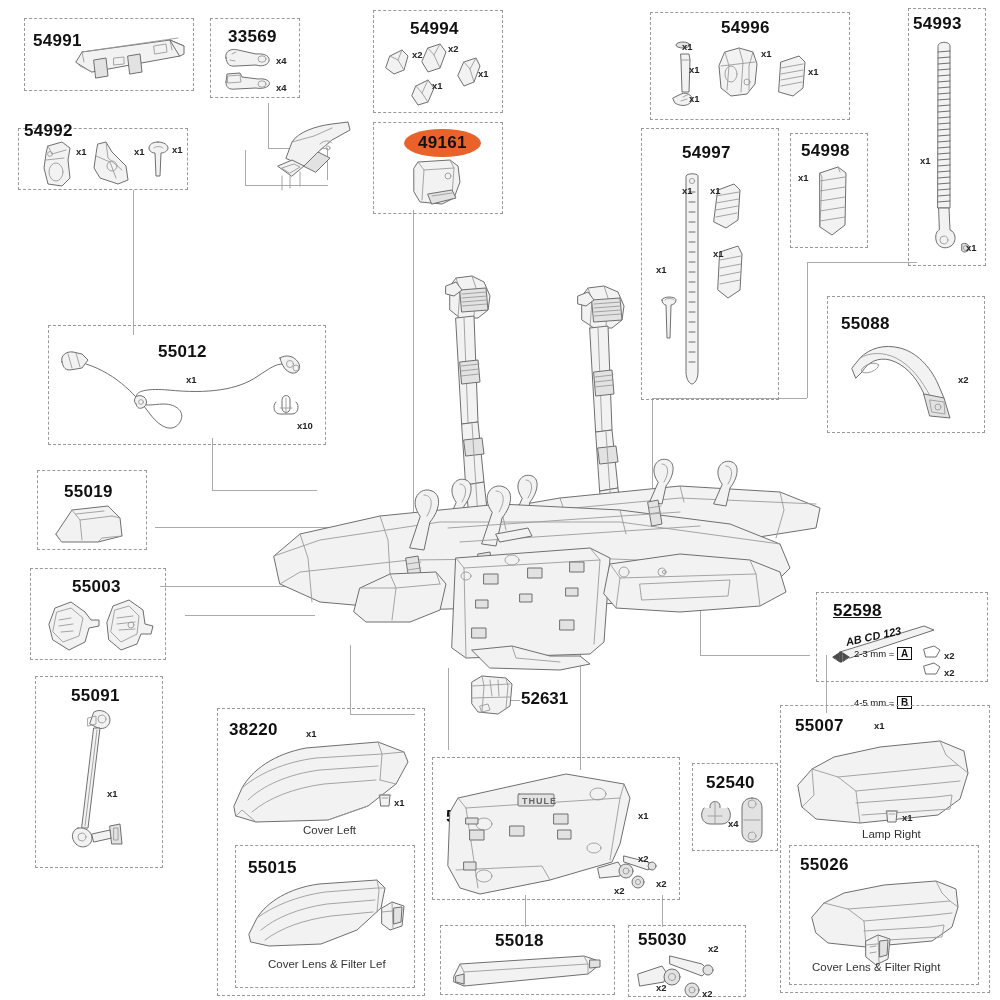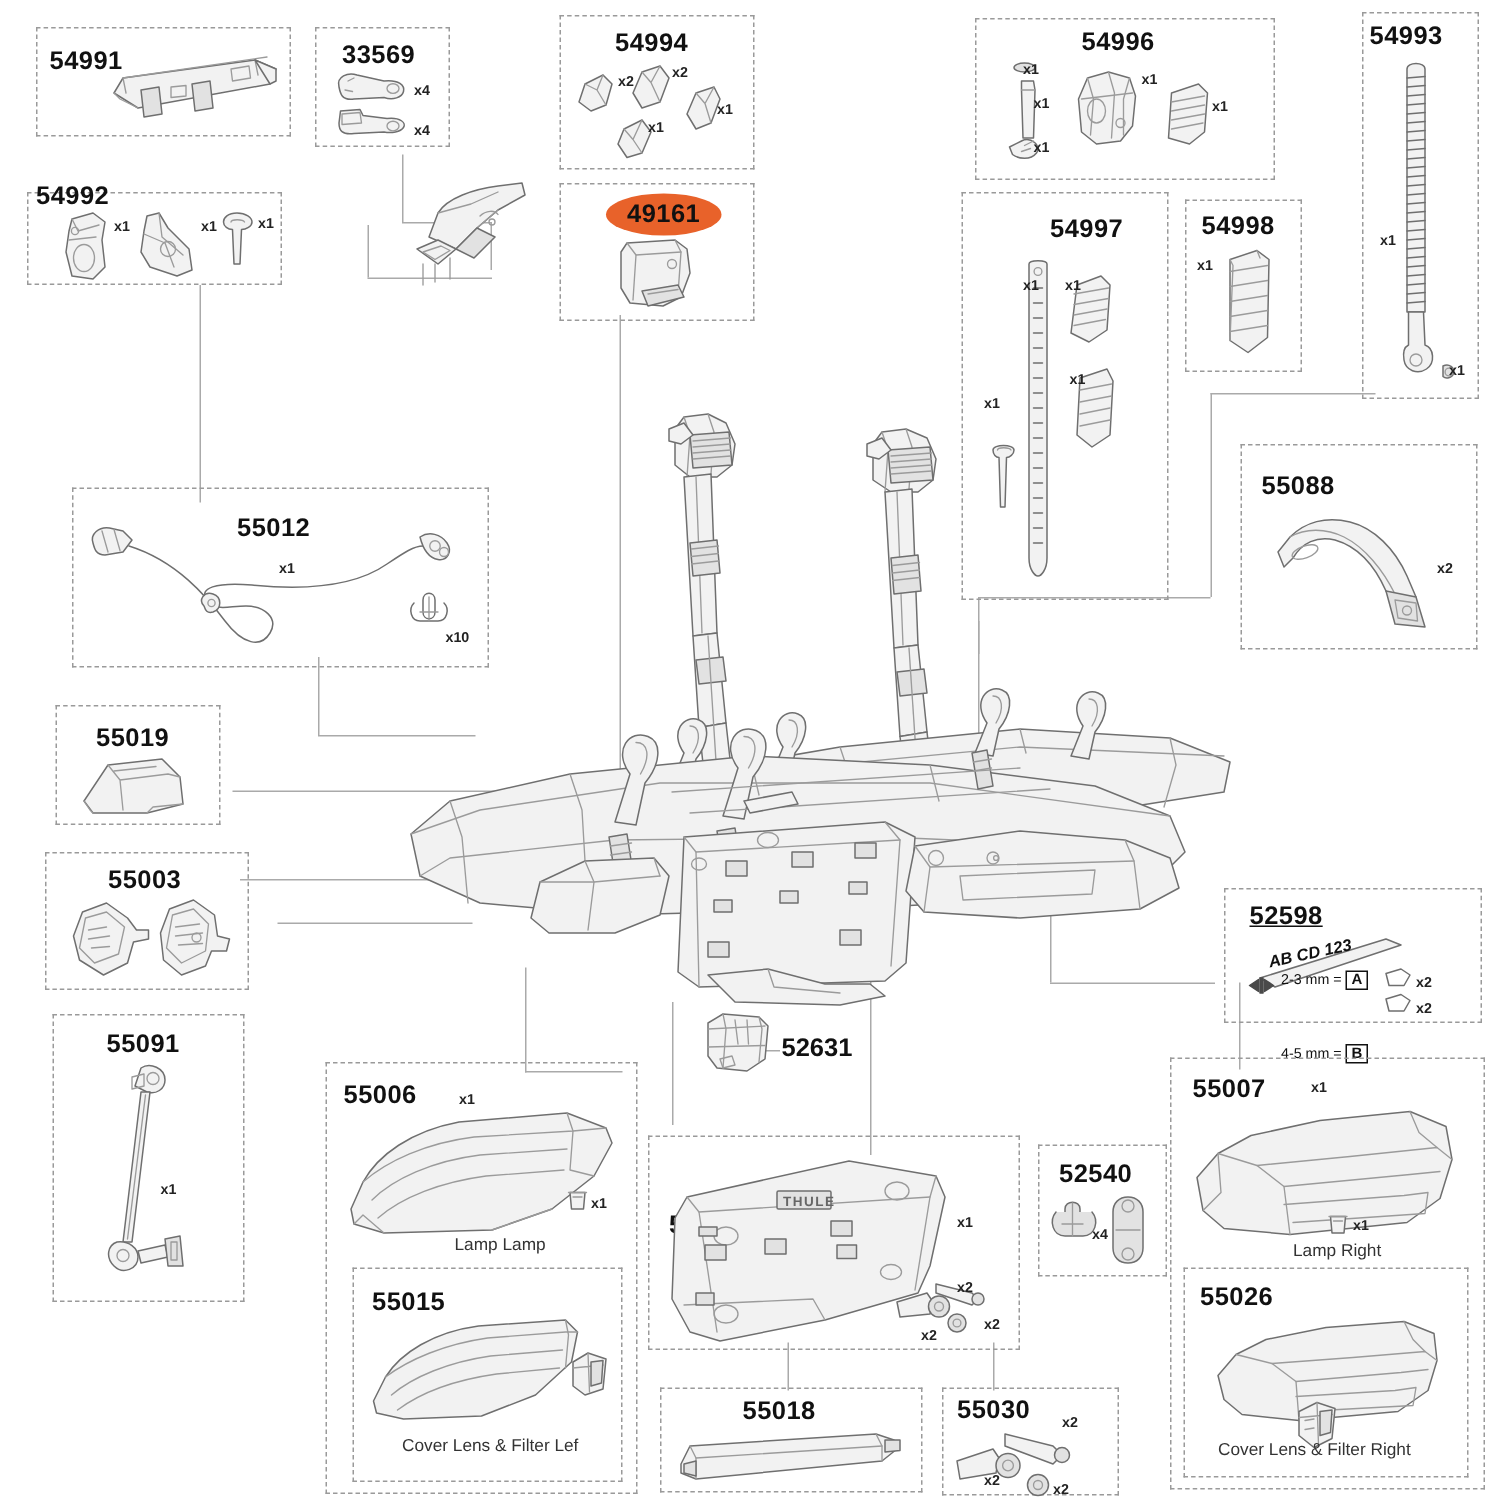--- a/index.html
+++ b/index.html
@@ -238,21 +238,21 @@
     </g>
     <path class="fil" d="M13 170 L23 170 L24 192 C30 194 31 204 25 208 C19 212 11 209 10 202 C9 196 11 193 13 192 Z"></path>
     <circle class="light" cx="18" cy="202" r="4"></circle>
     <path class="fil2" d="M36 206 C40 204 44 207 43 211 C42 214 38 215 36 213 Z"></path>
     <circle class="light" cx="40" cy="210" r="2.6"></circle>
   </svg>
   <div class="qty" style="left:920px;top:155px;">x1</div>
   <div class="qty" style="left:966px;top:242px;">x1</div>
 
   <div class="pbox" style="left:641px;top:128px;width:138px;height:272px;"></div>
-  <div class="pnum" style="left:700px;top:143px;">54997</div>
+  <div class="pnum" style="left:682px;top:143px;">54997</div>
   <svg class="art" style="left:652px;top:172px;" width="126" height="220" viewBox="0 0 126 220">
     <path class="fil" d="M34 4 C34 1 46 1 46 4 L46 200 C46 208 42 212 40 212 C38 212 34 208 34 200 Z"></path>
     <circle class="light" cx="40" cy="9" r="2.6"></circle>
     <g class="light">
       <path d="M37 20 L43 20 M37 30 L43 30 M37 40 L43 40 M37 50 L43 50 M37 60 L43 60 M37 70 L43 70 M37 80 L43 80 M37 90 L43 90 M37 100 L43 100 M37 110 L43 110 M37 120 L43 120 M37 130 L43 130 M37 140 L43 140 M37 150 L43 150 M37 160 L43 160 M37 170 L43 170 M37 180 L43 180 M37 190 L43 190"></path>
     </g>
     <path class="fil" d="M10 128 C10 124 24 124 24 128 C24 131 21 133 19 133 L18 166 L15 166 L14 133 C12 133 10 131 10 128 Z"></path>
     <path class="light" d="M13 128 C13 126 21 126 22 128"></path>
     <path class="fil" d="M66 18 L82 12 L88 18 L86 48 L74 56 L62 50 Z"></path>
     <path class="light" d="M64 24 L87 20 M64 31 L87 27 M64 38 L86 34 M64 45 L85 41"></path>
@@ -374,36 +374,36 @@
   <svg class="art" style="left:468px;top:672px;" width="52" height="48" viewBox="0 0 52 48">
     <path class="fil" d="M4 10 L14 4 L38 6 L44 12 L42 34 L30 42 L10 40 L4 32 Z"></path>
     <path class="light" d="M14 4 L16 14 L14 40 M38 6 L40 14 L38 36"></path>
     <path class="light" d="M4 14 L42 12 M4 26 L42 25"></path>
     <path class="light" d="M22 8 L24 24 M30 8 L31 24"></path>
     <path class="light" d="M12 34 L20 32 L22 38 L14 40 Z"></path>
   </svg>
   <div class="plain-label" style="left:521px;top:689px;">52631</div>
 
   <div class="pbox" style="left:217px;top:708px;width:208px;height:288px;"></div>
-  <div class="pnum" style="left:229px;top:720px;">55006</div>
+  <div class="pnum" style="left:229px;top:720px;">38220</div>
   <svg class="art" style="left:228px;top:740px;" width="190" height="90" viewBox="0 0 190 90">
     <path class="fil" d="M6 66 L14 48 C24 30 46 14 78 8 L150 2 L176 12 L180 22 L168 44 L140 66 L100 80 L28 82 L8 76 Z"></path>
     <path class="light" d="M14 48 C30 34 56 22 88 18 L154 14 L176 12"></path>
     <path class="light" d="M150 2 L154 14 L152 40 M168 44 L152 40"></path>
     <path class="light" d="M20 60 C34 46 60 34 92 30 L150 26"></path>
     <path class="light" d="M24 72 C40 58 66 48 96 44 L148 40"></path>
     <path class="light" d="M8 76 L14 70 L28 82 M100 80 L140 66"></path>
   </svg>
   <div class="qty" style="left:306px;top:728px;">x1</div>
   <svg class="art" style="left:378px;top:792px;" width="14" height="18" viewBox="0 0 14 18">
     <path class="fil" d="M2 3 L12 3 L11 14 L3 14 Z"></path>
     <path class="light" d="M1 3 L13 3 M4 6 L10 6"></path>
   </svg>
   <div class="qty" style="left:394px;top:797px;">x1</div>
-  <div class="caption" style="left:303px;top:824px;">Lamp Lamp</div>
+  <div class="caption" style="left:303px;top:824px;">Cover Left</div>
 
   <div class="pbox" style="left:235px;top:845px;width:180px;height:143px;"></div>
   <div class="pnum" style="left:248px;top:858px;">55015</div>
   <svg class="art" style="left:245px;top:878px;" width="150" height="76" viewBox="0 0 150 76">
     <path class="fil" d="M4 56 L12 40 C22 24 44 10 74 6 L132 2 L140 10 L136 30 L112 52 L76 66 L24 68 L6 64 Z"></path>
     <path class="light" d="M12 40 C28 28 52 18 80 14 L132 10 L140 10"></path>
     <path class="light" d="M132 2 L134 12 L132 34"></path>
     <path class="light" d="M16 52 C30 40 54 30 82 26 L130 22"></path>
     <path class="light" d="M20 62 C36 50 58 42 86 38 L128 34"></path>
   </svg>

